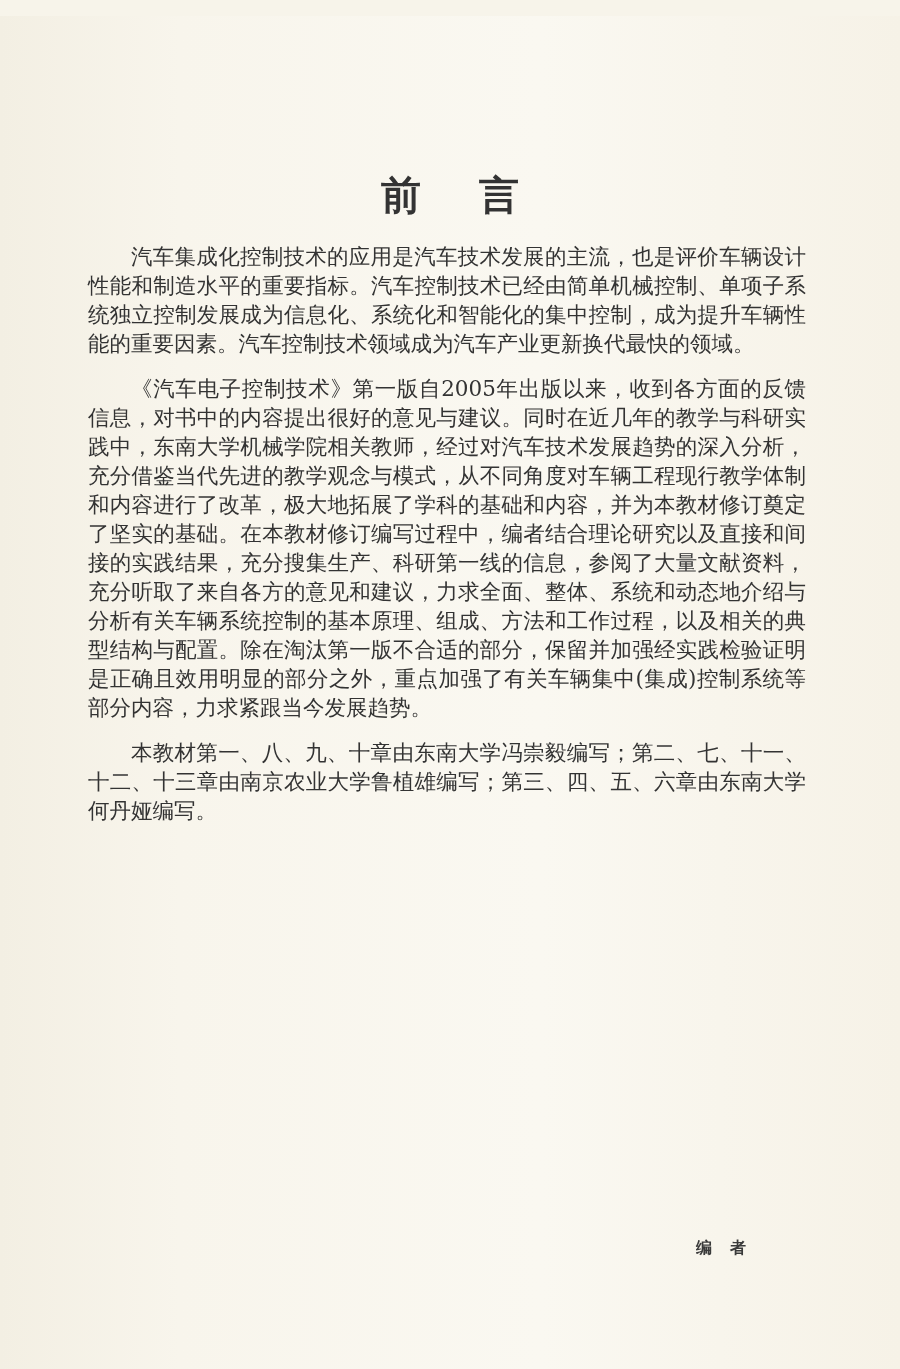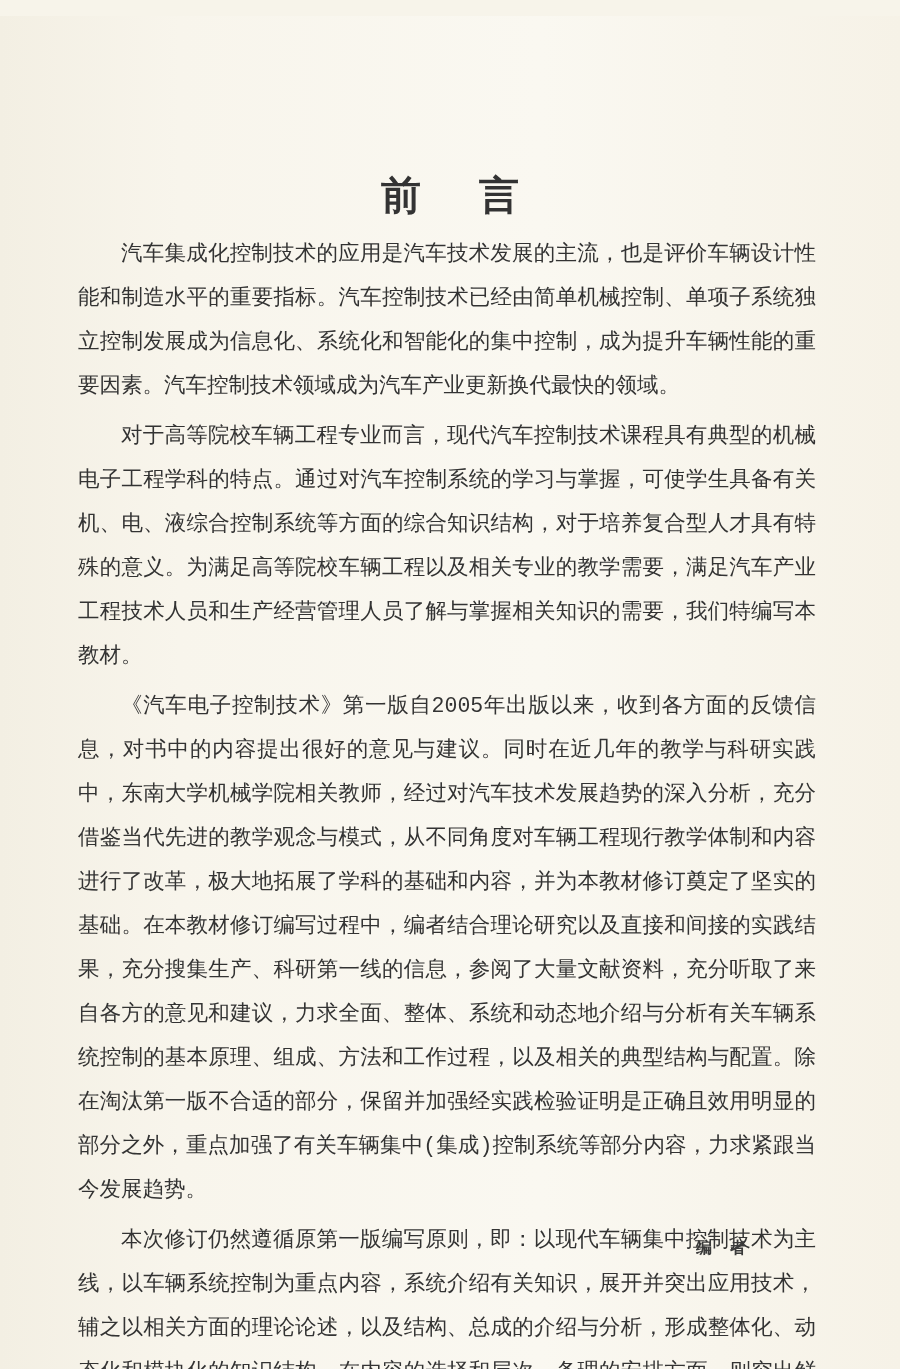--- a/index.html
+++ b/index.html
@@ -35,47 +35,44 @@
       box-sizing: border-box;
       font-family: "DejaVu Serif", serif;
     }
     .body-text {
       position: absolute;
       top: 210px;
       left: 72px;
       width: 750px;
     }
     .para {
-      margin: 6px;
+      margin: 16px;
       font-size: 21.5px;
-      line-height: 44px;
+      line-height: 29px;
       text-indent: 43px;
       text-align: justify;
       color: #333;
-      font-family: Liberation Mono, monospace;
     }
     .signature {
       position: absolute;
       top: 1222px;
       left: 696px;
       font-size: 16px;
       font-weight: bold;
       letter-spacing: 18px;
       color: #3a3a3a;
     }
   </style>
 </head>
 <body>
 
 <div class="page">
   <h1 class="title" style="margin:0;">前言</h1>
 
   <div class="body-text">
     <p class="para">汽车集成化控制技术的应用是汽车技术发展的主流，也是评价车辆设计性能和制造水平的重要指标。汽车控制技术已经由简单机械控制、单项子系统独立控制发展成为信息化、系统化和智能化的集中控制，成为提升车辆性能的重要因素。汽车控制技术领域成为汽车产业更新换代最快的领域。</p>
-    <p class="para">对于高等院校车辆工程专业而言，现代汽车控制技术课程具有典型的机械电子工程学科的特点。通过对汽车控制系统的学习与掌握，可使学生具备有关机、电、液综合控制系统等方面的综合知识结构，对于培养复合型人才具有特殊的意义。为满足高等院校车辆工程以及相关专业的教学需要，满足汽车产业工程技术人员和生产经营管理人员了解与掌握相关知识的需要，我们特编写本教材。</p>
     <p class="para">《汽车电子控制技术》第一版自2005年出版以来，收到各方面的反馈信息，对书中的内容提出很好的意见与建议。同时在近几年的教学与科研实践中，东南大学机械学院相关教师，经过对汽车技术发展趋势的深入分析，充分借鉴当代先进的教学观念与模式，从不同角度对车辆工程现行教学体制和内容进行了改革，极大地拓展了学科的基础和内容，并为本教材修订奠定了坚实的基础。在本教材修订编写过程中，编者结合理论研究以及直接和间接的实践结果，充分搜集生产、科研第一线的信息，参阅了大量文献资料，充分听取了来自各方的意见和建议，力求全面、整体、系统和动态地介绍与分析有关车辆系统控制的基本原理、组成、方法和工作过程，以及相关的典型结构与配置。除在淘汰第一版不合适的部分，保留并加强经实践检验证明是正确且效用明显的部分之外，重点加强了有关车辆集中(集成)控制系统等部分内容，力求紧跟当今发展趋势。</p>
-    <p class="para">本次修订仍然遵循原第一版编写原则，即：以现代车辆集中控制技术为主线，以车辆系统控制为重点内容，系统介绍有关知识，展开并突出应用技术，辅之以相关方面的理论论述，以及结构、总成的介绍与分析，形成整体化、动态化和模块化的知识结构。在内容的选择和层次、条理的安排方面，则突出鲜明、准确的原则，不追求详细的理论和数学模型的推导与计算，不简单求全罗列具体结构类型与车型。</p>
     <p class="para">本教材第一、八、九、十章由东南大学冯崇毅编写；第二、七、十一、十二、十三章由南京农业大学鲁植雄编写；第三、四、五、六章由东南大学何丹娅编写。</p>
 
   </div>
 
   <div class="signature">编者</div>
 </div>
 
 </body></html>

